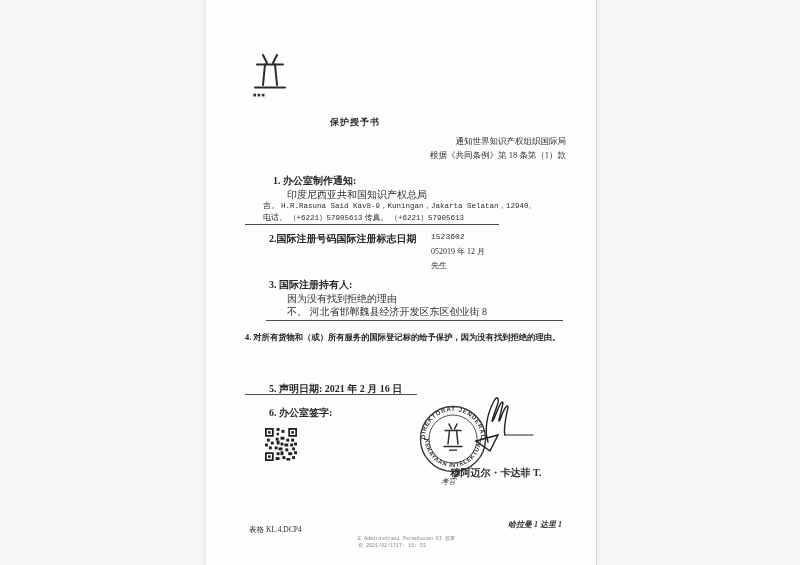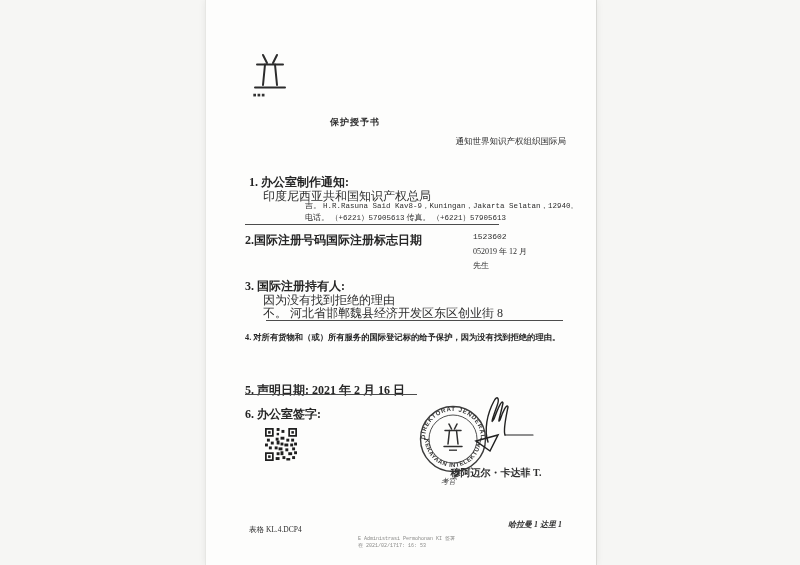--- a/index.html
+++ b/index.html
@@ -11,22 +11,22 @@
   }
   .paper{
     position:absolute;left:205px;top:0;width:390px;height:565px;
     background:#fdfdfc;
     border-left:1px solid #e7e7e4;
     border-right:1px solid #d9d9d6;
     box-shadow:0 0 7px rgba(0,0,0,0.07);
   }
   .abs{position:absolute;white-space:nowrap;}
   .b{font-weight:bold;color:#262626;}
-  .t85{font-size:12px;}
-  .t8{font-size:8px;margin-left:42px;}
+  .t85{font-size:10px;margin-left:24px;}
+  .t8{font-size:8px;}
   .mono{font-family:"Liberation Mono","DejaVu Sans Mono",monospace;}
   .ministry{left:92px;top:51px;line-height:16.5px;font-size:9px;font-weight:bold;letter-spacing:0.5px;}
   .doc-title{left:124px;top:116px;font-size:9px;font-weight:bold;letter-spacing:1px;}
   .centerline{left:60px;width:300px;text-align:right;font-size:8.5px;}
   .divider{border-top:1px solid #4c4c4c;height:0;}
   .caption{left:47px;top:93px;font-size:3.5px;letter-spacing:1px;color:#333;font-family:"DejaVu Sans",sans-serif;}
   .tiny{font-size:5px;color:#8a8a88;line-height:7px;}
   .sig-name{left:235px;top:466px;width:110px;text-align:center;font-size:10px;font-weight:bold;}
   .sig-title{left:235px;top:477px;width:110px;text-align:left;font-size:7.5px;font-style:italic;color:#3a3a3a;}
   .page-ind{left:288px;top:519px;font-size:8px;font-weight:bold;font-style:italic;color:#333;margin-left:14px;}
@@ -46,20 +46,21 @@
       <path d="M22,12.5 L24,33"></path>
       <path d="M2,35.5 H32"></path>
     </g>
   </svg>
   <div class="abs caption">■■■</div>
 
 
   <div class="abs doc-title">保护授予书</div>
 
   <div class="abs centerline" style="top:136px">通知世界知识产权组织国际局</div>
+  <div class="abs centerline" style="top:150px">根据《共同条例》第 18 条第（1）款</div>
 
   <div class="abs t85 b" style="left:43px;top:174px">1.  办公室制作通知:</div>
   <div class="abs t85" style="left:57px;top:188px">印度尼西亚共和国知识产权总局</div>
   <div class="abs t8" style="left:57px;top:200px"><span>吉。 </span><span class="mono" style="font-size:7.5px">H.R.Rasuna Said Kav8-9，Kuningan，Jakarta Selatan，12940。</span></div>
   <div class="abs t8" style="left:57px;top:212px"><span>电话。 </span><span class="mono" style="font-size:7.5px">（+6221）57905613</span><span> 传真。 </span><span class="mono" style="font-size:7.5px">（+6221）57905613</span></div>
   <div class="abs divider" style="left:39px;top:224px;width:254px"></div>
 
   <div class="abs t85 b" style="left:39px;top:232px">2.国际注册号码国际注册标志日期</div>
   <div class="abs t8 mono" style="left:225px;top:232px">1523602</div>
   <div class="abs t8" style="left:225px;top:246px">052019 年 12 月</div>

